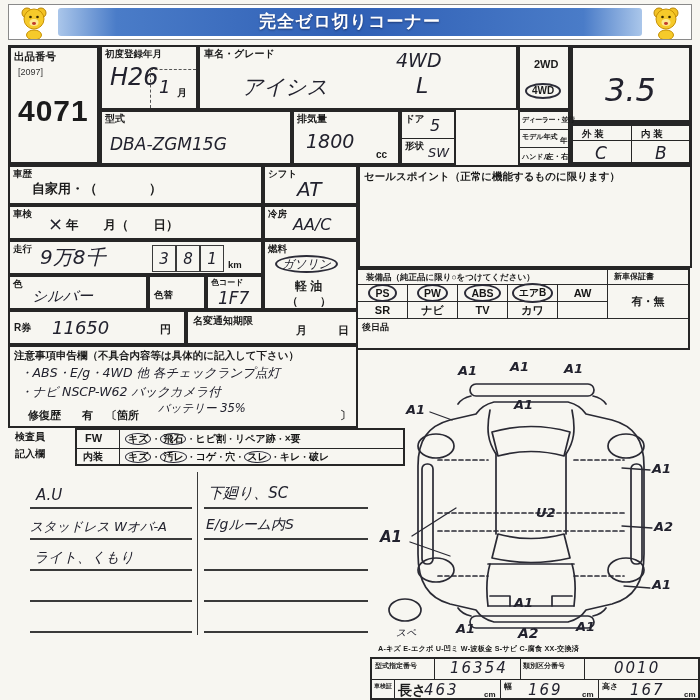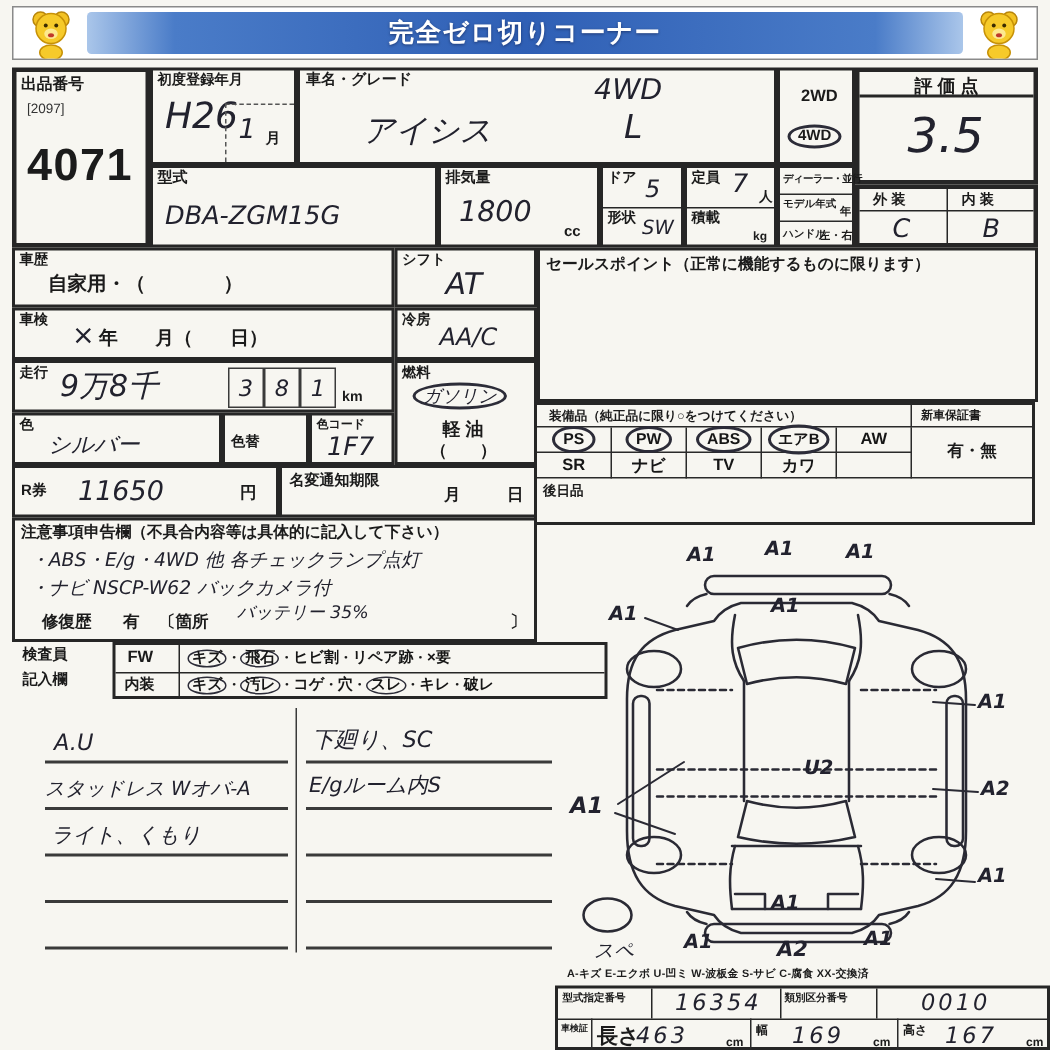--- a/index.html
+++ b/index.html
@@ -66,21 +66,20 @@
     <span class="abs hw" style="left:42px;top:30px;font-size:21px">アイシス</span>
     <span class="abs hw" style="left:216px;top:28px;font-size:22px">L</span>
   </div>
 
   <div class="box" style="left:518px;top:45px;width:52px;height:65px">
     <span class="abs lb" style="left:14px;top:12px;font-size:11px">2WD</span>
     <span class="abs lb circ" style="left:5px;top:36px;font-size:10px">4WD</span>
   </div>
 
   <div class="box" style="left:570px;top:45px;width:122px;height:78px;border-width:3px">
-    <div class="abs lb" style="left:0;top:0;width:116px;height:17px;border-bottom:2px solid #262626;text-align:center;font-size:12px;padding-top:3px">評 価 点</div>
     <span class="abs hw" style="left:32px;top:26px;font-size:32px">3.5</span>
   </div>
 
   <div class="box" style="left:570px;top:123px;width:122px;height:42px;border-width:3px">
     <div class="abs" style="left:58px;top:0;width:0;height:100%;border-left:1.5px solid #262626"></div>
     <div class="abs" style="left:0;top:14px;width:100%;height:0;border-top:1.5px solid #262626"></div>
     <span class="abs lb" style="left:9px;top:3px;font-size:9.5px">外 装</span>
     <span class="abs lb" style="left:68px;top:3px;font-size:9.5px">内 装</span>
     <span class="abs hw" style="left:22px;top:19px;font-size:17px">C</span>
     <span class="abs hw" style="left:82px;top:19px;font-size:17px">B</span>
@@ -94,28 +93,20 @@
     <span class="abs lb" style="left:3px;top:2px;font-size:10px">排気量</span>
     <span class="abs hw" style="left:12px;top:20px;font-size:19px">1800</span>
     <span class="abs lb" style="left:82px;top:38px;font-size:10px">cc</span>
   </div>
   <div class="box" style="left:400px;top:110px;width:56px;height:55px">
     <div class="abs" style="left:0;top:26px;width:100%;height:0;border-top:1.5px solid #262626"></div>
     <span class="abs lb" style="left:3px;top:2px;font-size:9.5px">ドア</span>
     <span class="abs hw" style="left:28px;top:6px;font-size:16px">5</span>
     <span class="abs lb" style="left:3px;top:29px;font-size:9.5px">形状</span>
     <span class="abs hw" style="left:26px;top:34px;font-size:13px">SW</span>
-  </div>
-  <div class="box" style="left:456px;top:110px;width:62px;height:55px">
-    <div class="abs" style="left:0;top:26px;width:100%;height:0;border-top:1.5px solid #262626"></div>
-    <span class="abs lb" style="left:3px;top:2px;font-size:9.5px">定員</span>
-    <span class="abs hw" style="left:30px;top:3px;font-size:17px">7</span>
-    <span class="abs lb" style="left:48px;top:15px;font-size:9px">人</span>
-    <span class="abs lb" style="left:3px;top:29px;font-size:9.5px">積載</span>
-    <span class="abs lb" style="left:44px;top:42px;font-size:8px">kg</span>
   </div>
   <div class="box" style="left:518px;top:110px;width:52px;height:55px">
     <div class="abs" style="left:0;top:17px;width:100%;height:0;border-top:1px solid #2a2a2a"></div>
     <div class="abs" style="left:0;top:35px;width:100%;height:0;border-top:1px solid #2a2a2a"></div>
     <span class="abs lb" style="left:2px;top:4px;font-size:7px;letter-spacing:-.5px">ディーラー・並行</span>
     <span class="abs lb" style="left:2px;top:21px;font-size:7px">モデル年式</span>
     <span class="abs lb" style="left:40px;top:25px;font-size:7.5px">年</span>
     <span class="abs lb" style="left:2px;top:41px;font-size:7px">ハンドル</span>
     <span class="abs lb" style="left:26px;top:41px;font-size:7.5px">左・右</span>
   </div>
@@ -298,21 +289,21 @@
   <span class="abs hw" style="left:406px;top:403px;font-size:13px;font-weight:700">A1</span>
   <span class="abs hw" style="left:652px;top:462px;font-size:13px;font-weight:700">A1</span>
   <span class="abs hw" style="left:536px;top:506px;font-size:13px;font-weight:700">U2</span>
   <span class="abs hw" style="left:654px;top:520px;font-size:13px;font-weight:700">A2</span>
   <span class="abs hw" style="left:380px;top:530px;font-size:15px;font-weight:700">A1</span>
   <span class="abs hw" style="left:652px;top:578px;font-size:13px;font-weight:700">A1</span>
   <span class="abs hw" style="left:514px;top:596px;font-size:13px;font-weight:700">A1</span>
   <span class="abs hw" style="left:456px;top:622px;font-size:13px;font-weight:700">A1</span>
   <span class="abs hw" style="left:518px;top:626px;font-size:14px;font-weight:700">A2</span>
   <span class="abs hw" style="left:576px;top:620px;font-size:13px;font-weight:700">A1</span>
-  <span class="abs hw" style="left:396px;top:628px;font-size:13px">スペ</span>
+  <span class="abs hw" style="left:396px;top:628px;font-size:10px">スペ</span>
 
   <span class="abs lb" style="left:378px;top:645px;font-size:7.2px;letter-spacing:.2px">A-キズ  E-エクボ  U-凹ミ  W-波板金  S-サビ  C-腐食  XX-交換済</span>
   <div class="box" style="left:370px;top:657px;width:330px;height:43px">
     <div class="abs" style="left:0;top:20px;width:100%;height:0;border-top:1.5px solid #262626"></div>
     <div class="abs" style="left:62px;top:0;width:0;height:20px;border-left:1.5px solid #262626"></div>
     <div class="abs" style="left:148px;top:0;width:0;height:20px;border-left:1.5px solid #262626"></div>
     <div class="abs" style="left:212px;top:0;width:0;height:20px;border-left:1.5px solid #262626"></div>
     <span class="abs lb" style="left:3px;top:3px;font-size:7px;white-space:normal;width:58px;line-height:1.1">型式指定番号</span>
     <span class="abs hw" style="left:78px;top:2px;font-size:15px;letter-spacing:2px">16354</span>
     <span class="abs lb" style="left:151px;top:3px;font-size:7px;white-space:normal;width:60px;line-height:1.1">類別区分番号</span>

